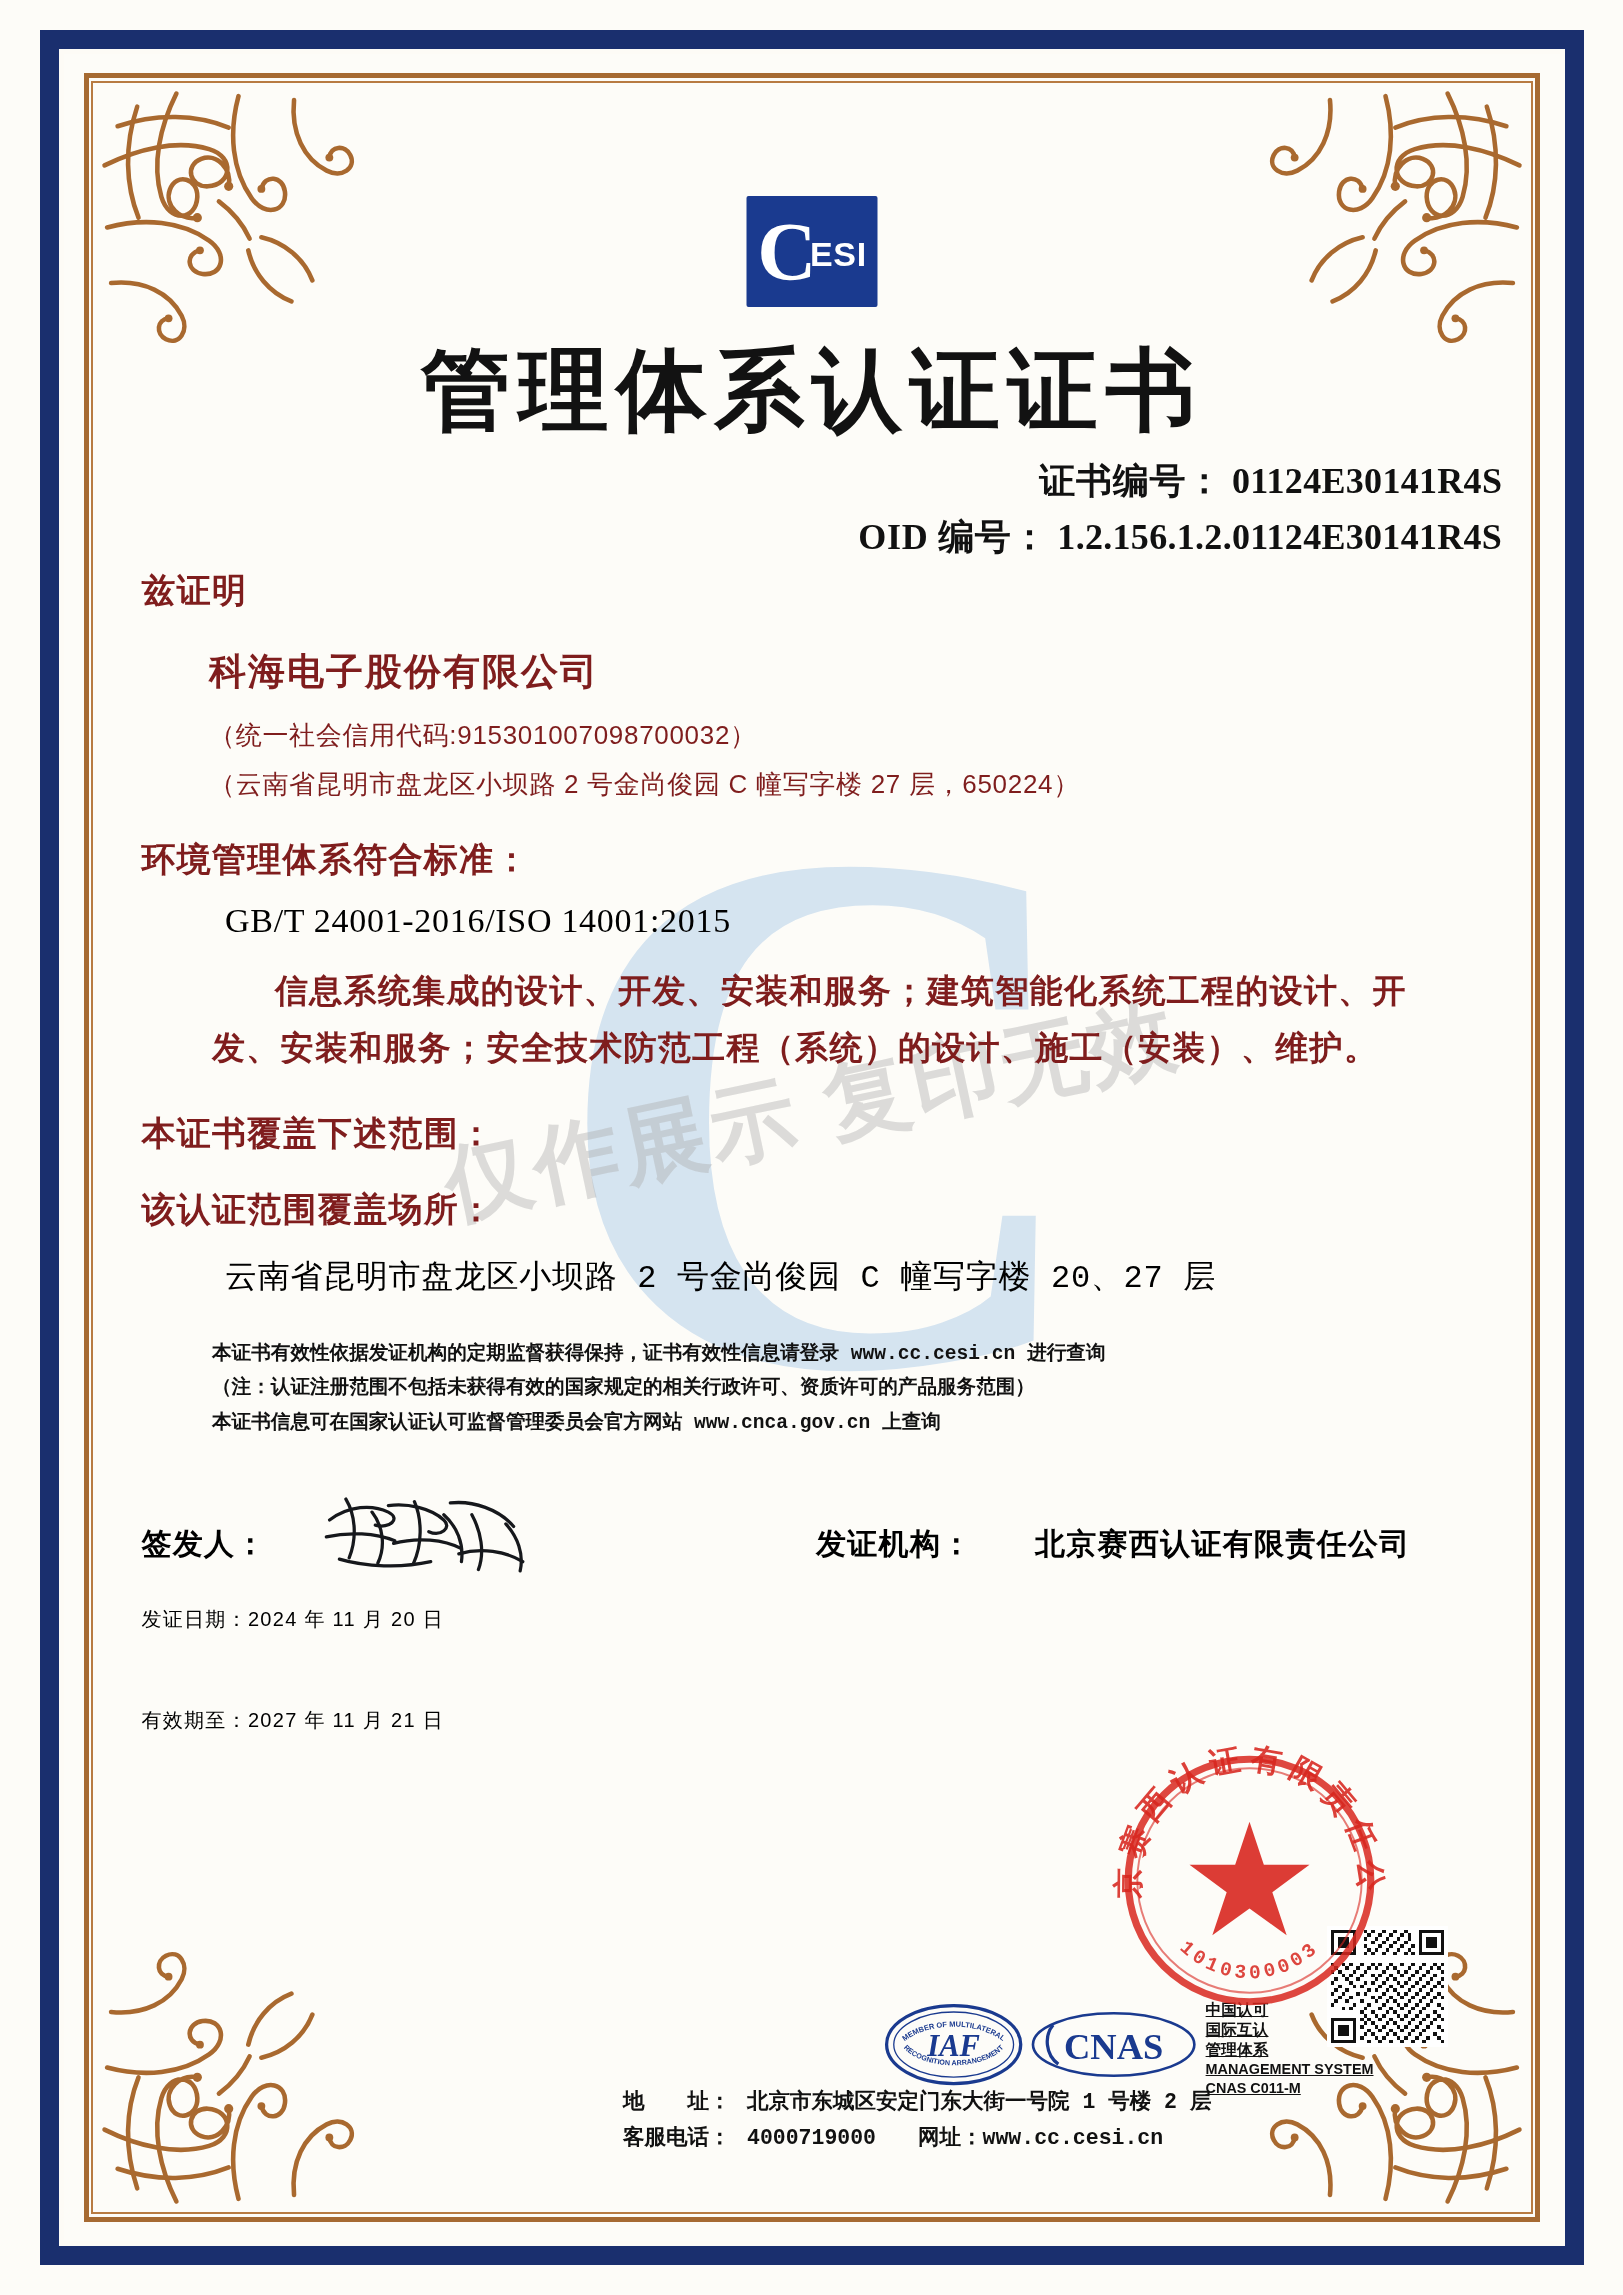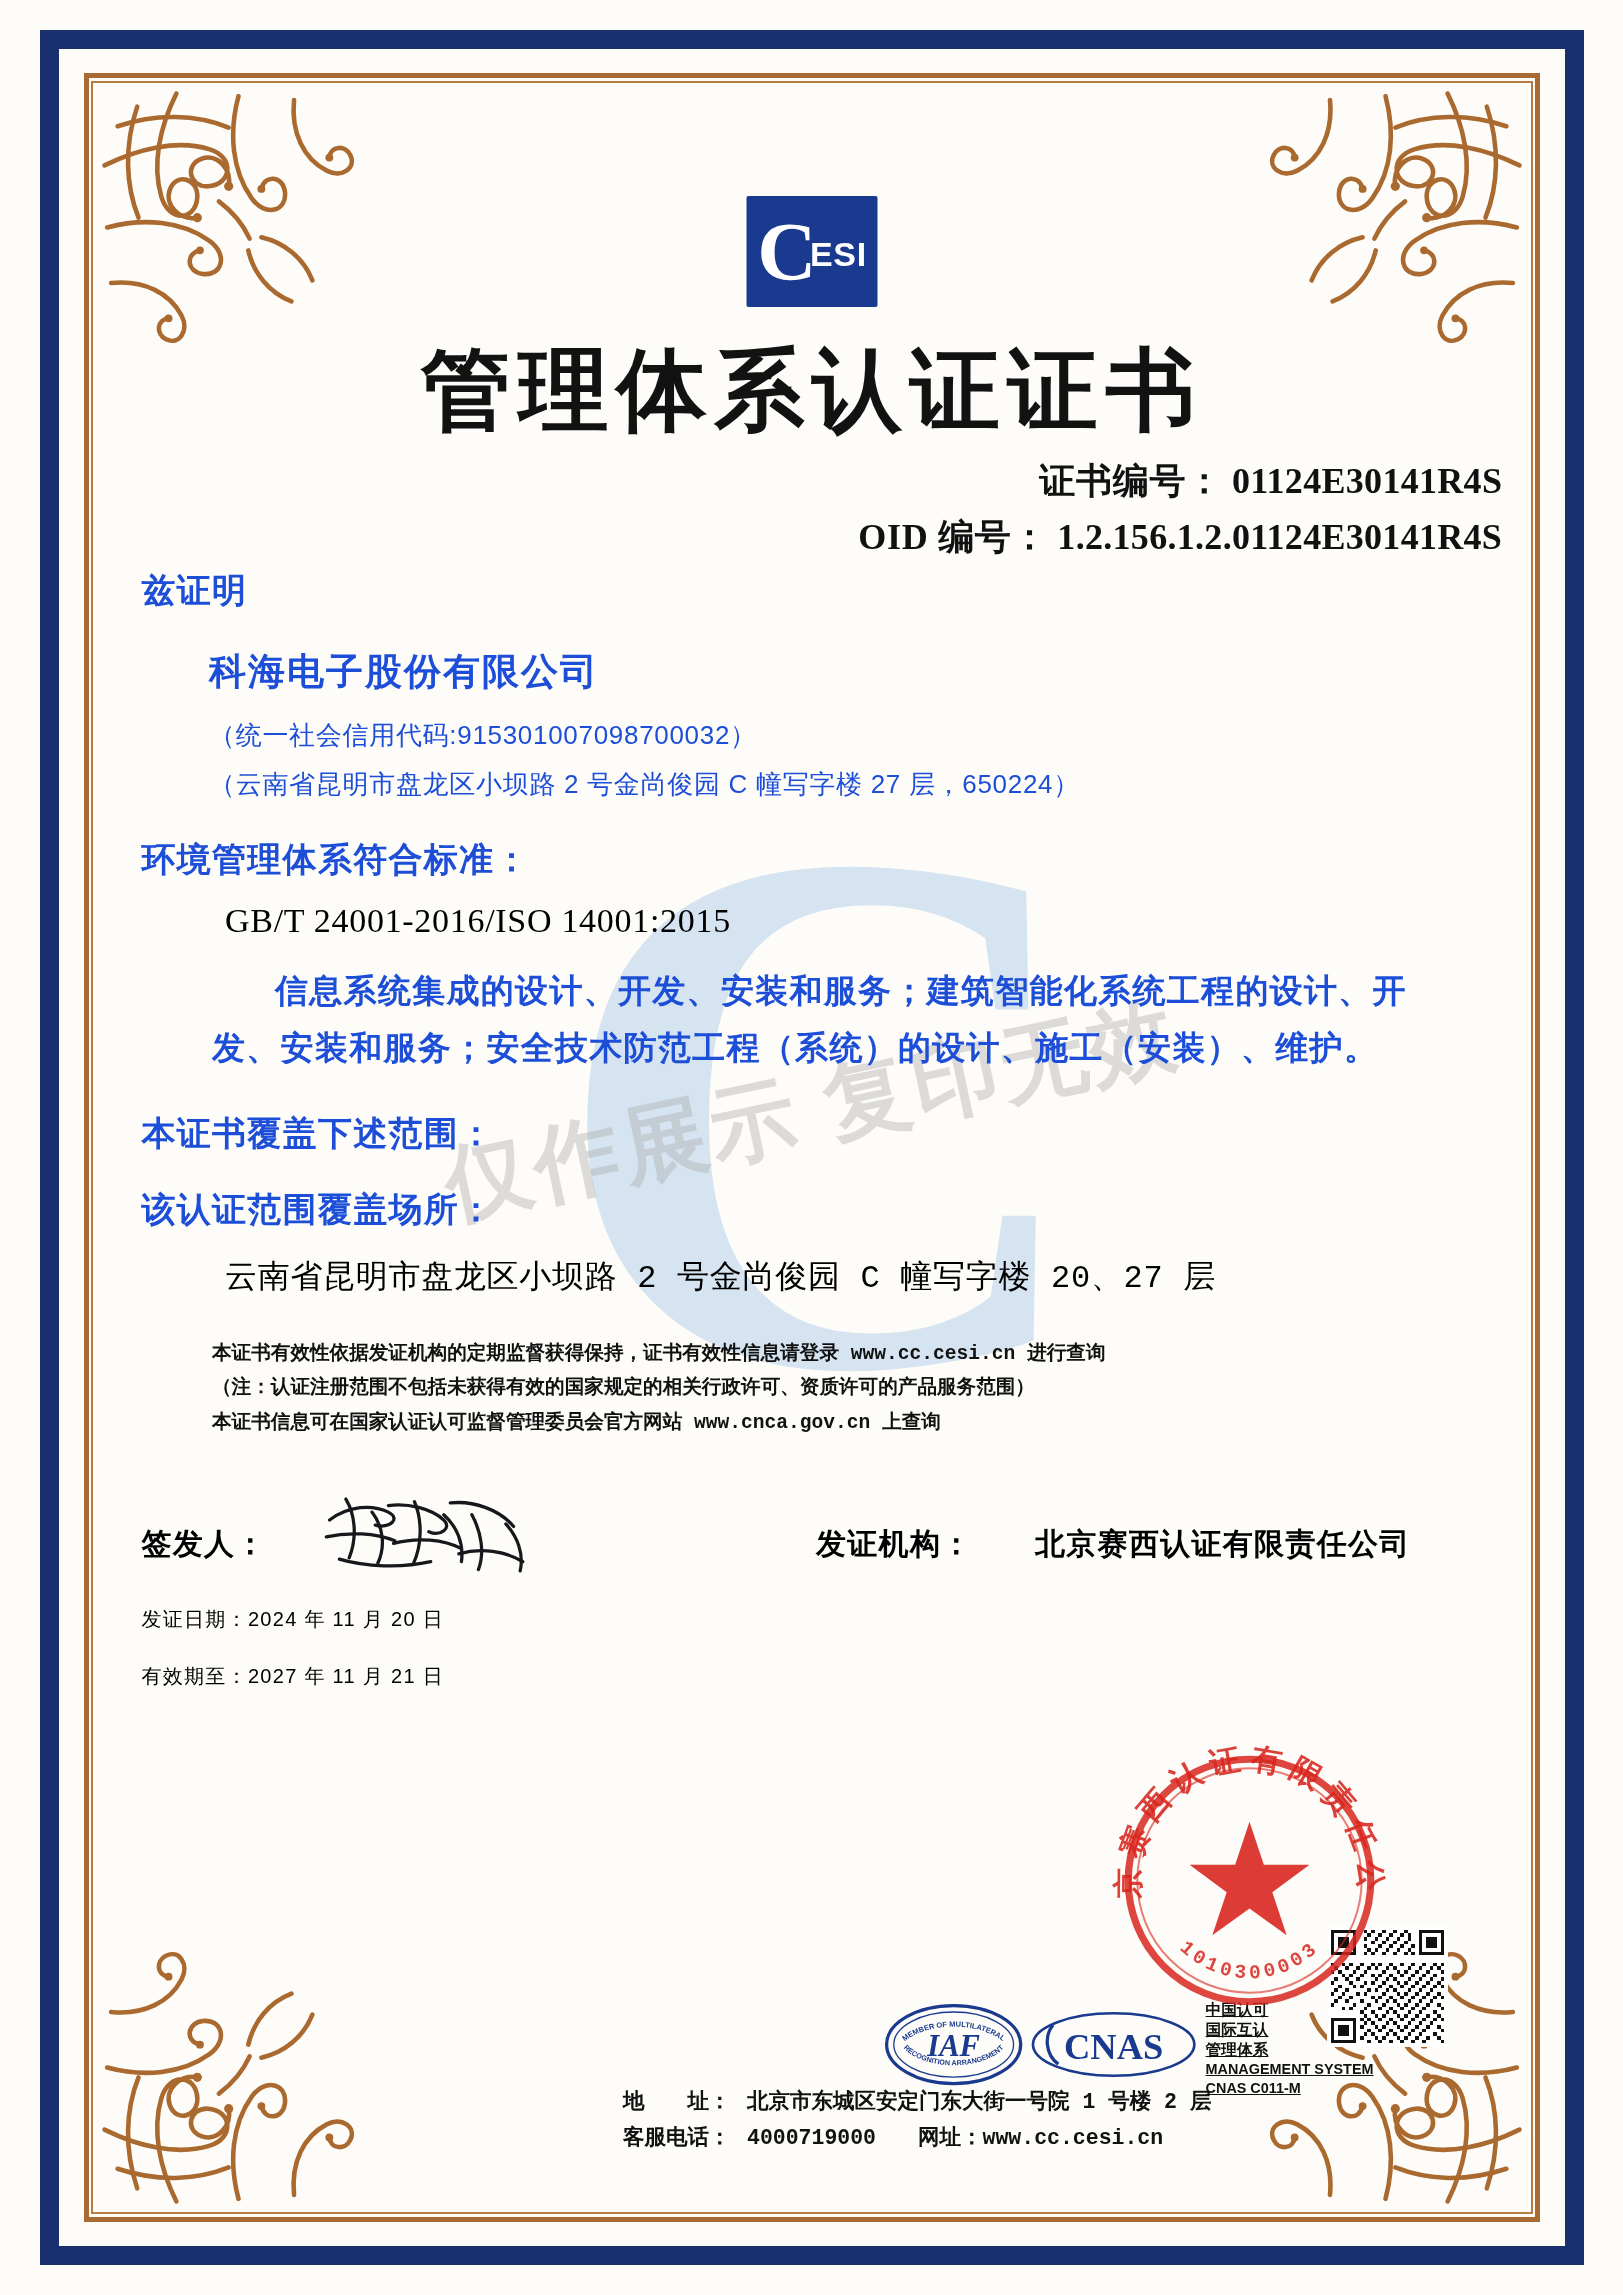--- a/index.html
+++ b/index.html
@@ -188,21 +188,21 @@
   .num-value { font-weight: 700; letter-spacing: 0.3px; margin-left: 9.1px; }
 
   .body-area {
     position: absolute;
     top: 470px;
     left: 0;
     right: 0;
   }
   .ln {
     font-family: "Liberation Sans", sans-serif;
-    color: #1d4ed8;
+    color: #7f1d1d;
   }
   .l-hereby {
     font-size: 34px;
     font-weight: 700;
     margin-left: 27.4px;
     letter-spacing: 1.3px;
   }
   .l-company {
     font-size: 37px;
     font-weight: 700;
@@ -325,21 +325,21 @@
     white-space: nowrap;
   }
   .date-row {
     margin-top: 35px;
     margin-left: 27.4px;
     font-family: "Liberation Sans", sans-serif;
     font-size: 20px;
     font-weight: 400;
     letter-spacing: 1.3px;
   }
-  .date-row.second { margin-top: 30px; }
+  .date-row.second { margin-top: 74px; }
 
   
   .seal {
     position: absolute;
     left: 979px;
     top: 1626px;
     width: 313px;
     height: 313px;
     z-index: 6;
     pointer-events: none;

